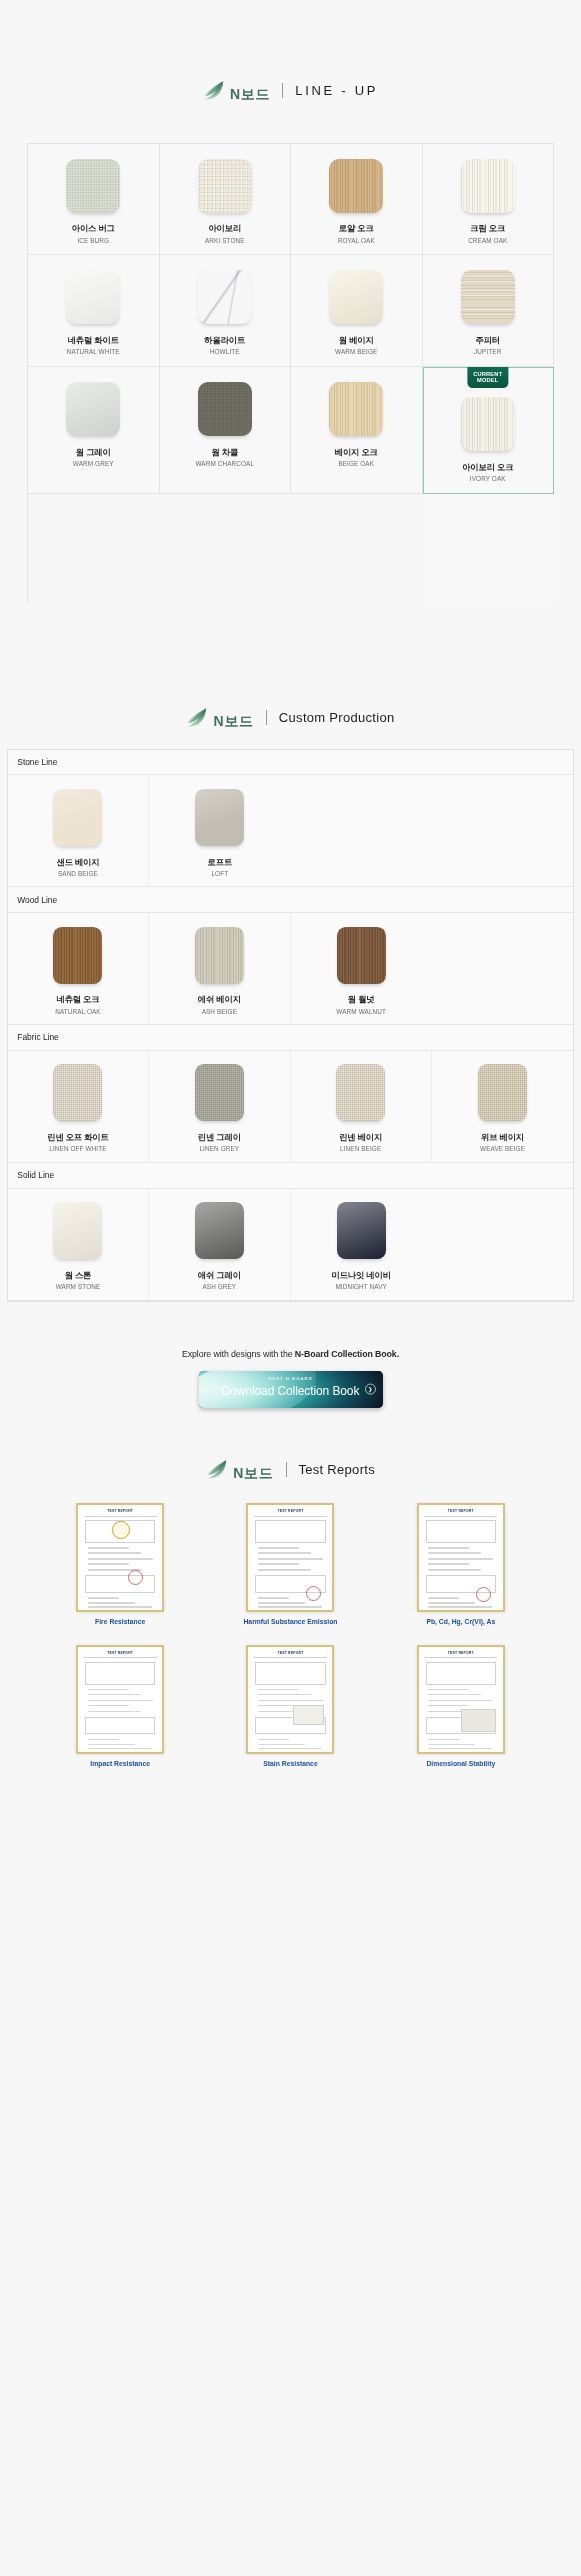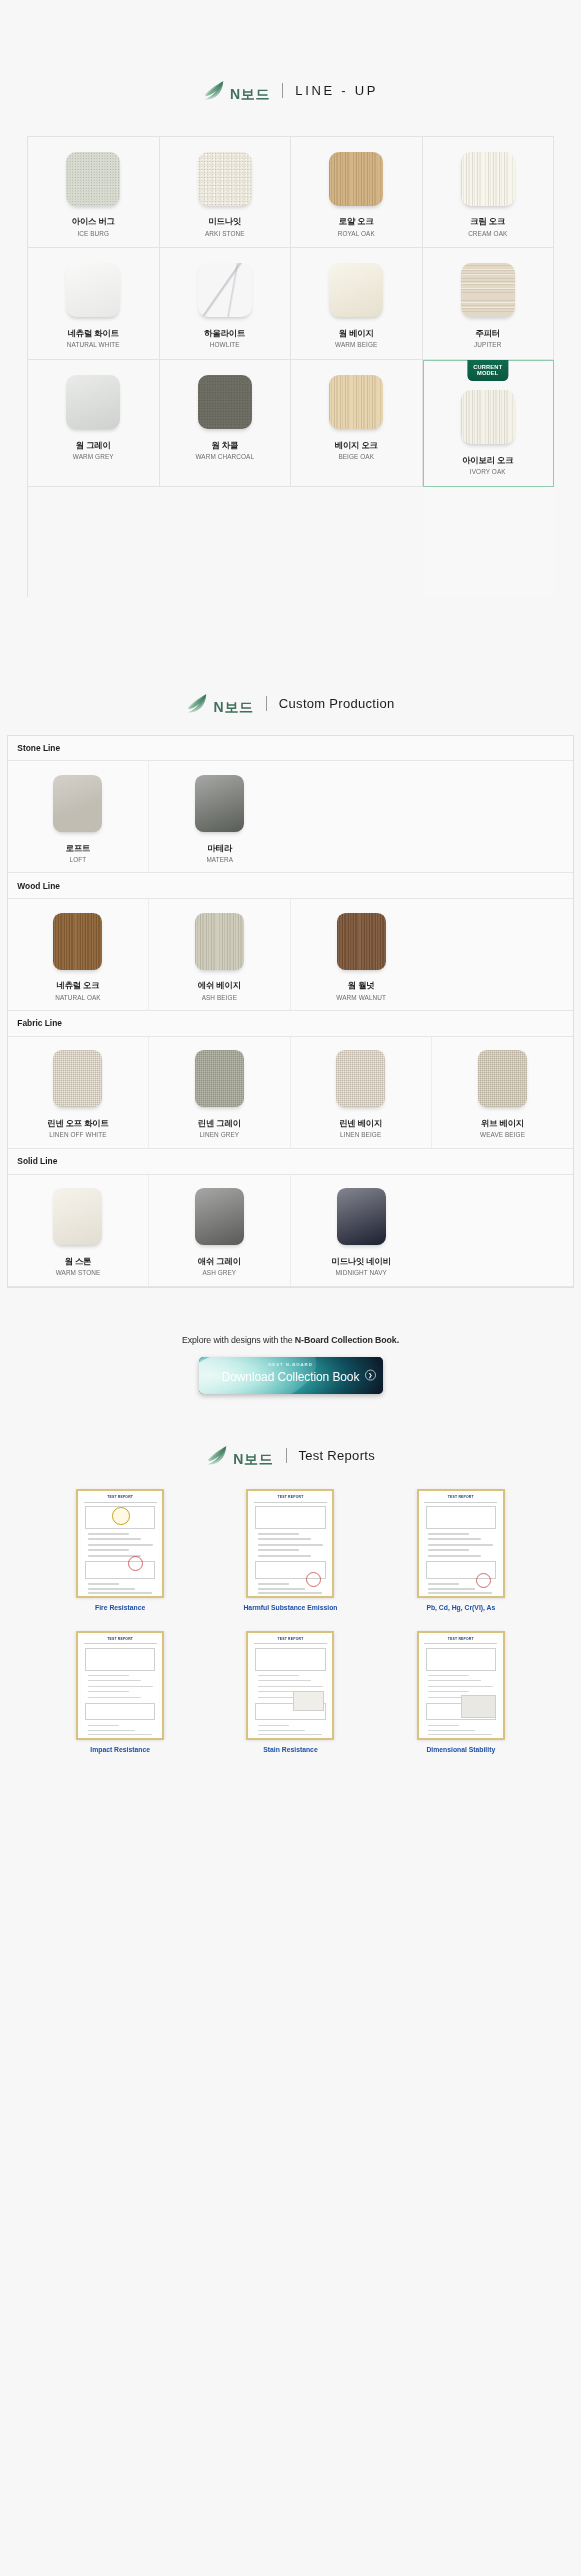--- a/index.html
+++ b/index.html
@@ -97,21 +97,21 @@
     border-radius: 0 0 5.4px 5.4px;
     letter-spacing: 0.2px;
     z-index: 3;
   }
 
   
   .cp-box { margin: 0 6.8px; border: 0.7px solid #e0e0e0; background: #fafafa; }
   .cp-head {
     padding: 7.4px 9.5px;
     font-size: 8.4px;
-    font-weight: 700;
+    font-weight: 400;
     color: #1c1c1c;
     border-bottom: 0.7px solid #e6e6e6;
     background: #fafafa;
   }
   .cp-grid { display: grid; grid-template-columns: repeat(4, 1fr); border-bottom: 0.7px solid #e6e6e6; }
   .cp-cell {
     border-right: 0.7px solid #ededed;
     padding: 13.5px 2.7px 9.5px;
     display: flex; flex-direction: column; align-items: center;
     background: #fafafa;
@@ -230,30 +230,30 @@
         <path d="M30 2 C20 7 9 15 2 23 C9 22 16 19 22 14 C17 22 9 27 2 29 C16 30 29 21 30 2 Z" fill="url(#g1)"></path>
         <path d="M30 2 C19 10 10 18 3 24 C8 24 14 21 20 16 C14 23 8 27 3 29 C14 27 26 17 30 2 Z" fill="url(#g2)" opacity=".9"></path>
       </svg>
     </span>
     <span class="brand-ko">N보드</span>
     <span class="vbar"></span>
     <span class="sec-title spaced">LINE - UP</span>
   </div>
 
   <div style="height:26px"></div>
-  <div class="grid-wrap" style="margin:8px 27px">
+  <div class="grid-wrap" style="margin:15px 27px">
     <div class="grid" id="lineup-grid">
         <div class="cell">
           <div class="sw" style="background-color:#d7dbd0;background-image:radial-gradient(rgba(0,0,0,.22) 0.5px,transparent 0.5px),radial-gradient(rgba(255,255,255,.35) 0.5px,transparent 0.5px);background-size:2.7px 2.7px,3.4px 3.4px;background-position:0 0,1.4px 2px;"></div>
           <div class="name-ko">아이스 버그</div>
           <div class="name-en">ICE BURG</div>
         </div>
         <div class="cell">
           <div class="sw" style="background-color:#eae6d9;background-image:radial-gradient(rgba(150,140,110,.5) 0.7px,transparent 0.8px),radial-gradient(rgba(255,255,255,.7) 0.7px,transparent 0.8px);background-size:2.7px 2.7px,4px 4px;background-position:0 0,2px 1.4px;"></div>
-          <div class="name-ko">미드나잇</div>
+          <div class="name-ko">아이보리</div>
           <div class="name-en">ARKI STONE</div>
         </div>
         <div class="cell">
           <div class="sw" style="background-color:#cfae7d;background-image:repeating-linear-gradient(90deg,rgba(0,0,0,.10) 0 0.7px,rgba(255,255,255,.10) 0.7px 2px,rgba(0,0,0,.05) 2px 3.4px,rgba(255,255,255,.06) 3.4px 5.4px);"></div>
           <div class="name-ko">로얄 오크</div>
           <div class="name-en">ROYAL OAK</div>
         </div>
         <div class="cell">
           <div class="sw" style="background-color:#f7f5ea;background-image:repeating-linear-gradient(90deg,rgba(0,0,0,.10) 0 0.7px,rgba(255,255,255,.10) 0.7px 2px,rgba(0,0,0,.05) 2px 3.4px,rgba(255,255,255,.06) 3.4px 5.4px);"></div>
           <div class="name-ko">크림 오크</div>
@@ -318,28 +318,28 @@
     <span class="vbar"></span>
     <span class="sec-title">Custom Production</span>
   </div>
 
   <div style="height:20px"></div>
   <div class="cp-box">
     <div id="cp-groups">
         <div class="cp-head">Stone Line</div>
         <div class="cp-grid">
           <div class="cp-cell">
+            <div class="sw tall" style="background-color:#ece3d1;background-image:radial-gradient(rgba(0,0,0,.10) 0.4px,transparent 0.5px),linear-gradient(160deg,rgba(255,255,255,.30),transparent 60%);background-size:2px 2px,100% 100%;"></div>
+            <div class="name-ko">샌드 베이지</div>
+            <div class="name-en">SAND BEIGE</div>
+          </div>
+          <div class="cp-cell">
             <div class="sw tall" style="background-color:#c2bdb3;background-image:radial-gradient(rgba(0,0,0,.10) 0.4px,transparent 0.5px),linear-gradient(160deg,rgba(255,255,255,.30),transparent 60%);background-size:2px 2px,100% 100%;"></div>
             <div class="name-ko">로프트</div>
             <div class="name-en">LOFT</div>
-          </div>
-          <div class="cp-cell">
-            <div class="sw tall" style="background-color:#5d615b;background-image:linear-gradient(160deg,rgba(255,255,255,.45),rgba(0,0,0,.05));"></div>
-            <div class="name-ko">마테라</div>
-            <div class="name-en">MATERA</div>
           </div>
         </div>
         <div class="cp-head">Wood Line</div>
         <div class="cp-grid">
           <div class="cp-cell">
             <div class="sw tall" style="background-color:#8a6034;background-image:repeating-linear-gradient(90deg,rgba(0,0,0,.10) 0 0.7px,rgba(255,255,255,.10) 0.7px 2px,rgba(0,0,0,.05) 2px 3.4px,rgba(255,255,255,.06) 3.4px 5.4px);"></div>
             <div class="name-ko">네츄럴 오크</div>
             <div class="name-en">NATURAL OAK</div>
           </div>
           <div class="cp-cell">

